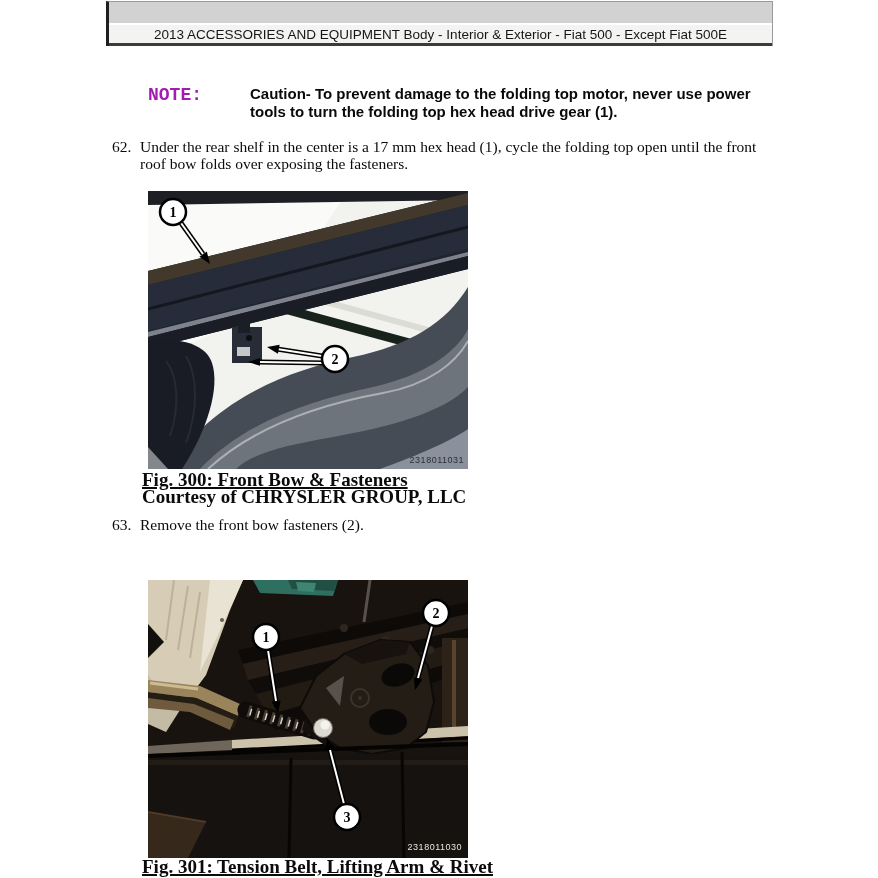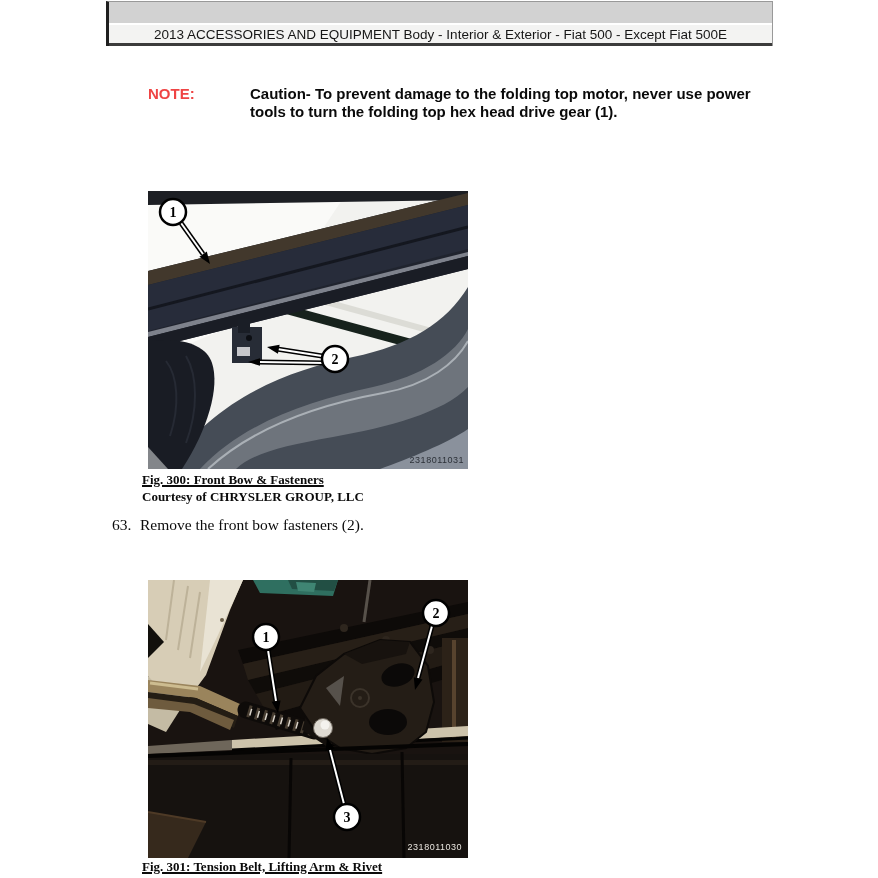--- a/index.html
+++ b/index.html
@@ -15,59 +15,63 @@
   }
   .header-blank { height:23px; background:#d2d2d2; border-bottom:2px solid #ffffff; }
   .header-title {
     height:21px; background:#f3f3f2; border-bottom:3px solid #3b3b3b;
     text-align:center; font-family:"Liberation Sans", sans-serif;
     font-size:13.5px; line-height:20px; color:#161616; white-space:nowrap; overflow:hidden;
   }
   
   .note-label {
     position:absolute; left:148px; top:85px;
-    font-family:Liberation Sans, sans-serif; font-weight:bold; font-size:15px; color:#ef4444;
+    font-family:Liberation Mono, monospace; font-weight:bold; font-size:18px; color:#a21caf;
   }
   .note-text {
     position:absolute; left:250px; top:85px; width:508px;
     font-family:"Liberation Sans", sans-serif; font-weight:bold; font-size:15px;
     line-height:17.5px; color:#0a0a0a;
   }
   
   .step { position:absolute; left:112px; font-size:15.5px; line-height:17px; }
   .step .num { position:absolute; left:0; top:0; }
   .step .txt { margin-left:28px; width:634px; }
   .step62 { top:138px; }
   .step63 { top:516px; }
   .step64 { top:543px; }
   
   .figure { position:absolute; left:148px; width:320px; height:278px; }
   .figure svg { display:block; width:320px; height:278px; }
   .fig1 { top:191px; }
   .fig2 { top:580px; }
-  .fig-caption { position:absolute; left:142px; font-weight:bold; font-size:13px; line-height:16.5px; }
+  .fig-caption { position:absolute; left:142px; font-weight:bold; font-size:19px; line-height:16.5px; }
   .cap1 { top:472px; }
   .cap2 { top:859px; }
   .cap-underline { text-decoration:underline; text-decoration-thickness:1.5px; }
   .photo-id { font-family:"Liberation Sans", sans-serif; font-size:9px; letter-spacing:0.5px; }
   .co-num { font-family:"Liberation Serif", serif; font-weight:bold; font-size:14px; }
 </style>
 </head>
 <body>
 
 <div class="page">
 
   <div class="header-frame">
     <div class="header-blank"></div>
     <div class="header-title">2013 ACCESSORIES AND EQUIPMENT Body - Interior &amp; Exterior - Fiat 500 - Except Fiat 500E</div>
   </div>
 
   <div class="note-label">NOTE:</div>
   <div class="note-text">Caution- To prevent damage to the folding top motor, never use power tools to turn the folding top hex head drive gear (1).</div>
 
+  <div class="step step62">
+    <span class="num">62.</span>
+    <div class="txt">Under the rear shelf in the center is a 17 mm hex head (1), cycle the folding top open until the front roof bow folds over exposing the fasteners.</div>
+  </div>
 
   <div class="figure fig1">
     <svg viewBox="0 0 320 278">
 
       <rect width="320" height="278" fill="#f2f2ef"></rect>
       <polygon points="0,0 200,0 120,120 0,170" fill="#fafaf8"></polygon>
 
       <polygon points="0,0 320,0 320,9 0,14" fill="#1d1f24"></polygon>
 
       <path d="M 120,95 L 320,150" stroke="#dcdcd6" stroke-width="6" fill="none"></path>

